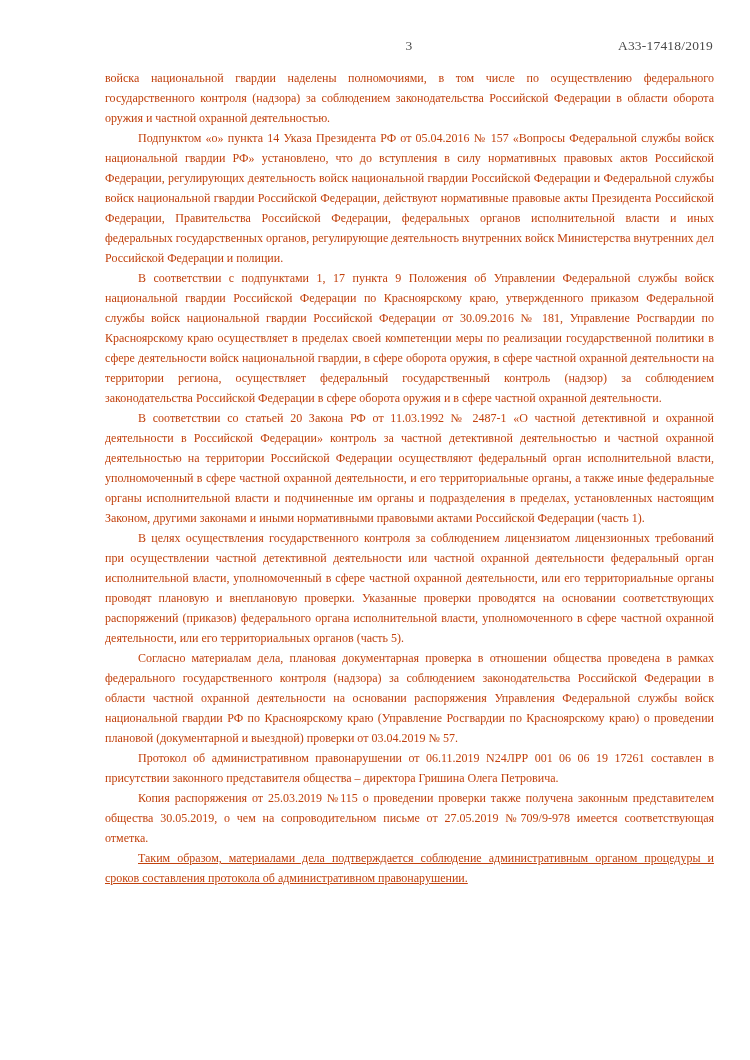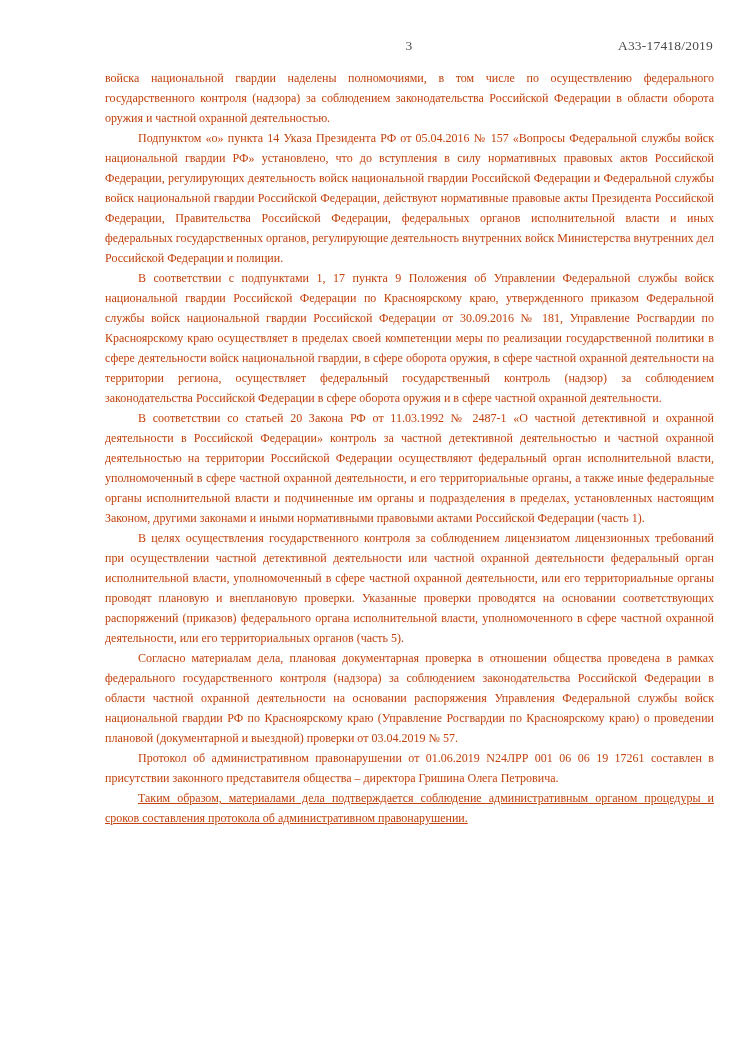--- a/index.html
+++ b/index.html
@@ -84,17 +84,18 @@
     <span class="case-number">А33-17418/2019</span>
   </div>
 
   <div class="body-text">
     <p class="no-indent">войска национальной гвардии наделены полномочиями, в том числе по осуществлению федерального государственного контроля (надзора) за соблюдением законодательства Российской Федерации в области оборота оружия и частной охранной деятельностью.</p>
     <p>Подпунктом «о» пункта 14 Указа Президента РФ от 05.04.2016 № 157 «Вопросы Федеральной службы войск национальной гвардии РФ» установлено, что до вступления в силу нормативных правовых актов Российской Федерации, регулирующих деятельность войск национальной гвардии Российской Федерации и Федеральной службы войск национальной гвардии Российской Федерации, действуют нормативные правовые акты Президента Российской Федерации, Правительства Российской Федерации, федеральных органов исполнительной власти и иных федеральных государственных органов, регулирующие деятельность внутренних войск Министерства внутренних дел Российской Федерации и полиции.</p>
     <p>В соответствии с подпунктами 1, 17 пункта 9 Положения об Управлении Федеральной службы войск национальной гвардии Российской Федерации по Красноярскому краю, утвержденного приказом Федеральной службы войск национальной гвардии Российской Федерации от 30.09.2016 № 181, Управление Росгвардии по Красноярскому краю осуществляет в пределах своей компетенции меры по реализации государственной политики в сфере деятельности войск национальной гвардии, в сфере оборота оружия, в сфере частной охранной деятельности на территории региона, осуществляет федеральный государственный контроль (надзор) за соблюдением законодательства Российской Федерации в сфере оборота оружия и в сфере частной охранной деятельности.</p>
     <p>В соответствии со статьей 20 Закона РФ от 11.03.1992 № 2487-1 «О частной детективной и охранной деятельности в Российской Федерации» контроль за частной детективной деятельностью и частной охранной деятельностью на территории Российской Федерации осуществляют федеральный орган исполнительной власти, уполномоченный в сфере частной охранной деятельности, и его территориальные органы, а также иные федеральные органы исполнительной власти и подчиненные им органы и подразделения в пределах, установленных настоящим Законом, другими законами и иными нормативными правовыми актами Российской Федерации (часть 1).</p>
     <p>В целях осуществления государственного контроля за соблюдением лицензиатом лицензионных требований при осуществлении частной детективной деятельности или частной охранной деятельности федеральный орган исполнительной власти, уполномоченный в сфере частной охранной деятельности, или его территориальные органы проводят плановую и внеплановую проверки. Указанные проверки проводятся на основании соответствующих распоряжений (приказов) федерального органа исполнительной власти, уполномоченного в сфере частной охранной деятельности, или его территориальных органов (часть 5).</p>
     <p>Согласно материалам дела, плановая документарная проверка в отношении общества проведена в рамках федерального государственного контроля (надзора) за соблюдением законодательства Российской Федерации в области частной охранной деятельности на основании распоряжения Управления Федеральной службы войск национальной гвардии РФ по Красноярскому краю (Управление Росгвардии по Красноярскому краю) о проведении плановой (документарной и выездной) проверки от 03.04.2019 № 57.</p>
-    <p>Протокол об административном правонарушении от 01.06.2019 N24ЛРР 001 06 06 19 17261  составлен в присутствии законного представителя общества – директора  Гришина Олега Петровича.</p>
+    <p>Протокол об административном правонарушении от 06.11.2019 N24ЛРР 001 06 06 19 17261  составлен в присутствии законного представителя общества – директора  Гришина Олега Петровича.</p>
+    <p>Копия распоряжения от 25.03.2019 №115 о проведении проверки также получена законным представителем общества  30.05.2019, о чем на сопроводительном письме от 27.05.2019 №709/9-978  имеется соответствующая отметка.</p>
     <p>Таким образом, материалами дела подтверждается соблюдение административным органом процедуры и сроков составления протокола об административном правонарушении.</p>
   </div>
 
 </div>
 
 </body></html>

